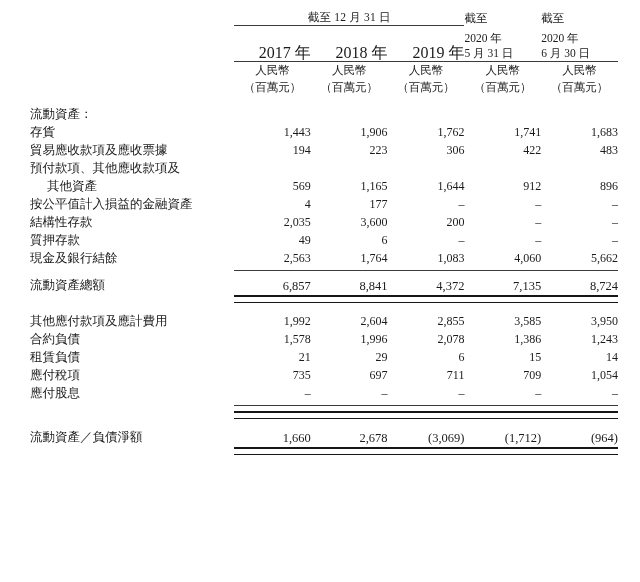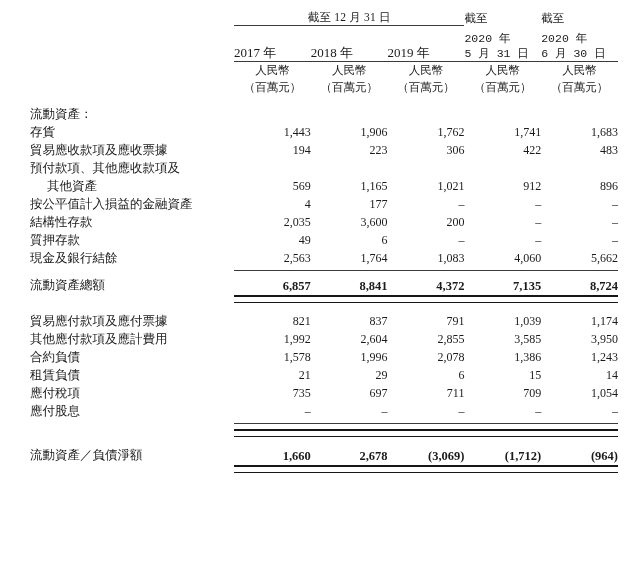--- a/index.html
+++ b/index.html
@@ -53,34 +53,34 @@
     line-height: 15px;
     padding-bottom: 1px;
     letter-spacing: 0.2px;
     white-space: nowrap;
   }
   .rule-under {
     border-bottom: 1px solid #3a3a3a;
   }
 
   .hdr-year-cell {
-    text-align: left;
-    font-size: 13px;
+    text-align: right;
+    font-size: 16px;
     line-height: 16px;
     padding-top: 2px;
     padding-bottom: 2px;
     white-space: nowrap;
   }
   .hdr-stack-cell {
     font-size: 11.5px;
     line-height: 15px;
     white-space: nowrap;
     padding-bottom: 2px;
   }
-  .hdr-stack-cell .ln { display: block; font-family: Liberation Mono, monospace; }
+  .hdr-stack-cell .ln { display: block; }
 
   .hdr-cur-cell {
     text-align: center;
     font-size: 11.5px;
     line-height: 17px;
     padding-top: 3px;
     white-space: nowrap;
   }
   .hdr-cur-cell .ln { display: block; font-family: Liberation Serif, serif; }
 
@@ -109,21 +109,21 @@
   }
   .num.dash { letter-spacing: 0; }
 
   .total-label {
     font-size: 12.5px;
     line-height: 19px;
     font-weight: bold;
     white-space: nowrap;
   }
   .num.total {
-    font-weight: bold;
+    font-weight: normal;
     font-size: 12.5px;
   }
   .spacer-row td { height: 9px; line-height: 9px; font-size: 0; }
   .spacer-row-sm td { height: 5px; line-height: 5px; font-size: 0; }
 
   
   .dbl-cell {
     height: 6px;
     padding-right: 10px;
   }
@@ -256,21 +256,21 @@
           <td class="num"></td>
       <td class="num"></td>
           <td class="num"></td>
       <td class="num"></td>
     </tr>
 
     <tr>
       <td class="row-label indent">其他資產</td>
       <td class="num">569</td>
       <td class="num">1,165</td>
-      <td class="num">1,021</td>
+      <td class="num">1,644</td>
       <td class="num">912</td>
       <td class="num">896</td>
     </tr>
 
     <tr>
       <td class="row-label">按公平值計入損益的金融資產</td>
       <td class="num">4</td>
       <td class="num">177</td>
       <td class="num dash">–</td>
       <td class="num dash">–</td>
@@ -363,28 +363,20 @@
     <tr class="spacer-row">
       <td></td>
           <td></td>
           <td></td>
       <td></td>
           <td></td>
           <td></td>
     </tr>
 
 
-    <tr>
-      <td class="row-label">貿易應付款項及應付票據</td>
-      <td class="num">821</td>
-      <td class="num">837</td>
-      <td class="num">791</td>
-      <td class="num">1,039</td>
-      <td class="num">1,174</td>
-    </tr>
 
     <tr>
       <td class="row-label">其他應付款項及應計費用</td>
       <td class="num">1,992</td>
       <td class="num">2,604</td>
       <td class="num">2,855</td>
       <td class="num">3,585</td>
       <td class="num">3,950</td>
     </tr>
 

